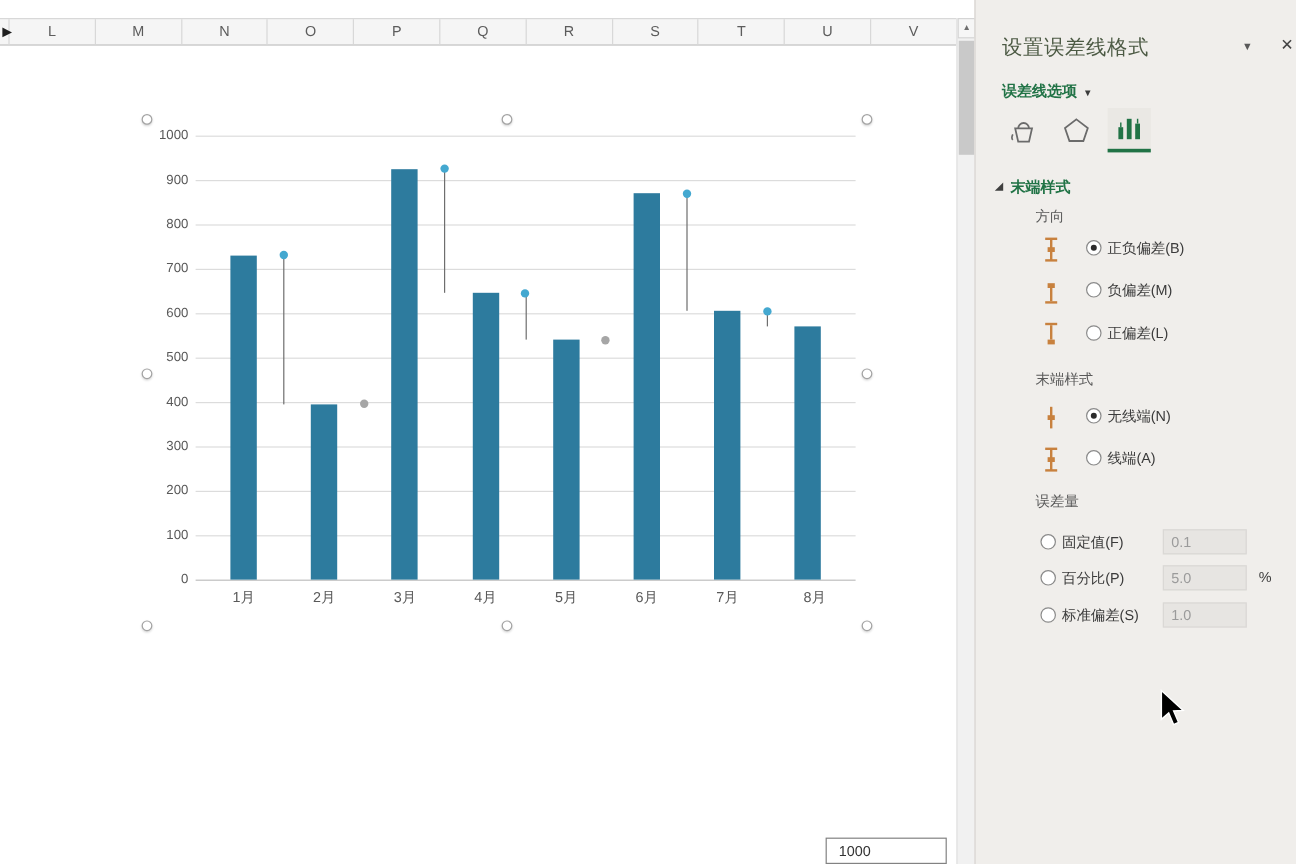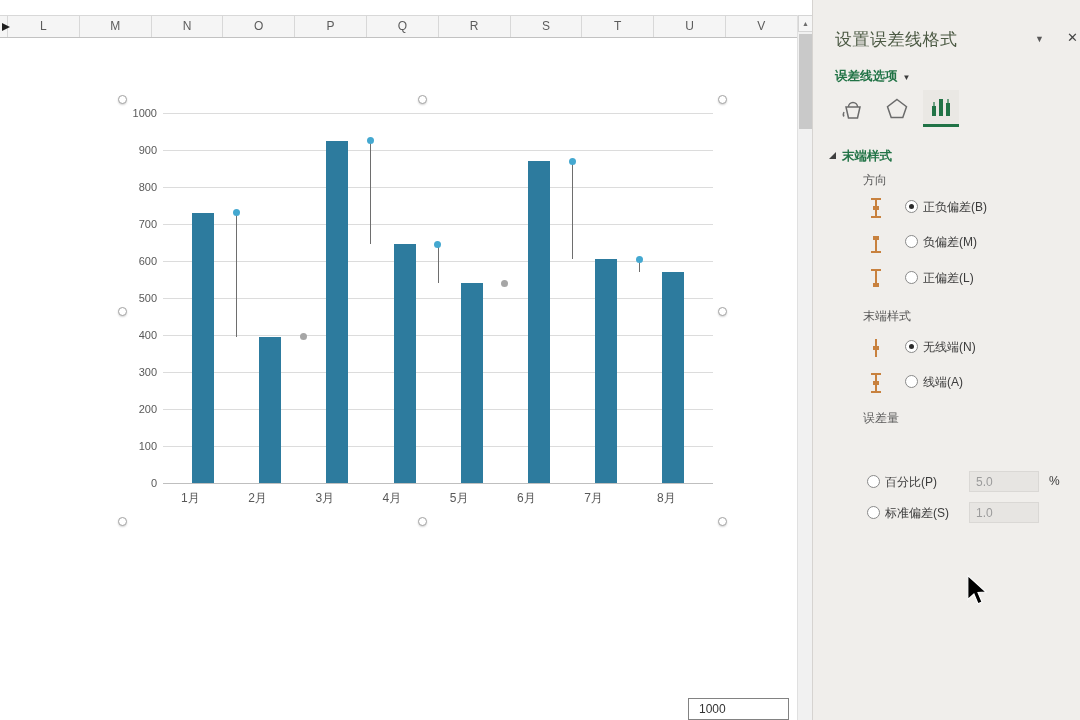--- a/index.html
+++ b/index.html
@@ -17,21 +17,21 @@
   .col-h { flex:0 0 71.8px; text-align:center; line-height:21px; font-size:12px; color:#5C5C5C;
     border-right:1px solid #D8D8D8; }
 
   
   .chart { position:absolute; left:123px; top:100px; width:600px; height:423px; background:#fff; }
   .handle { position:absolute; width:9px; height:9px; border-radius:50%; background:#fff;
     border:1px solid #A3A3A3; box-shadow:0 1px 2px rgba(0,0,0,.18); }
   .gridline { position:absolute; height:1px; background:#DCDCDC; }
   .gridline.axis { background:#BFBFBF; }
   .ylabel { position:absolute; left:0; width:34px; text-align:right; font-size:11px; color:#595959; }
-  .xlabel { position:absolute; top:390px; width:44px; font-size:12px; color:#595959; }
+  .xlabel { position:absolute; top:390px; width:44px; text-align:center; font-size:12px; color:#595959; }
   .bar { position:absolute; width:22px; }
   .errline { position:absolute; width:1px; background:#6E6E6E; }
   .dot { position:absolute; width:7px; height:7px; border-radius:50%; }
 
   
   .floating-cell { position:absolute; left:688px; top:698px; width:101px; height:22px; background:#fff;
     border:1px solid #828282; font-size:12px; color:#333; line-height:20px; padding-left:10px; }
 
   
   .vscroll { position:absolute; left:797px; top:15px; width:15px; height:705px; background:#F1F1F1;
@@ -260,20 +260,25 @@
           <i class="cap" style="top:1px"></i>
           <i class="cap" style="top:19px"></i>
           <i class="mid" style="top:9px"></i>
       </span>
       <span class="radio opt-radio"></span>
       <span class="opt-label">线端(A)</span>
     </div>
 
     <div class="sub-label" style="top:410px">误差量</div>
 
+    <div class="row" style="top:441px">
+      <span class="radio amt-radio"></span>
+      <span class="amt-label">固定值(F)</span>
+      <input class="amt-input" value="0.1" style="">
+    </div>
     <div class="row" style="top:471px">
       <span class="radio amt-radio"></span>
       <span class="amt-label">百分比(P)</span>
       <input class="amt-input" value="5.0" style="">
       <span class="suffix">%</span>
     </div>
     <div class="row" style="top:502px">
       <span class="radio amt-radio"></span>
       <span class="amt-label">标准偏差(S)</span>
       <input class="amt-input" value="1.0" style="">

